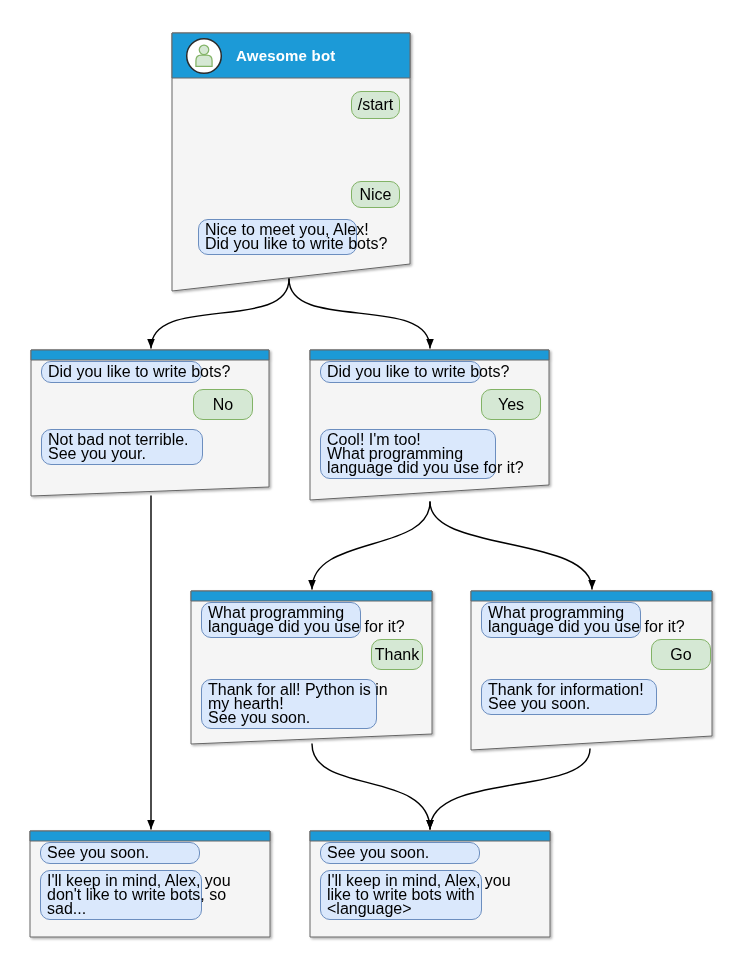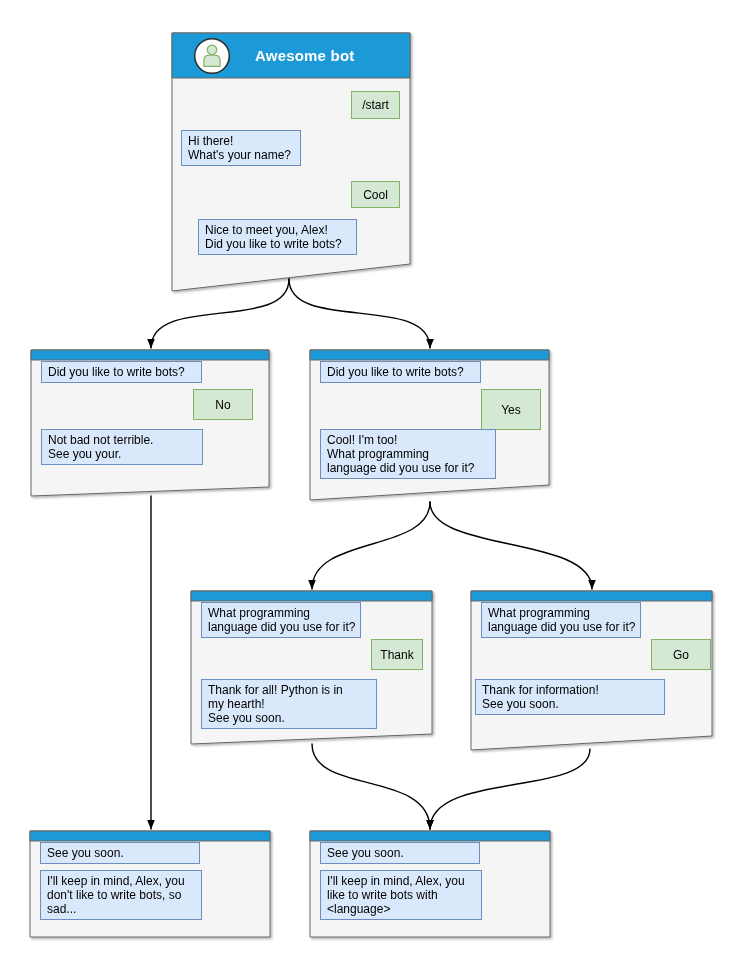--- a/index.html
+++ b/index.html
@@ -15,31 +15,31 @@
     --connector:#000000;
   }
   html,body{margin:0;padding:0;background:#ffffff;}
   .canvas{
     position:relative;width:743px;height:971px;background:#ffffff;
     font-family:"Liberation Sans",sans-serif;overflow:hidden;
   }
   .underlay{position:absolute;left:0;top:0;z-index:0;}
   .win{position:absolute;z-index:1;}
   .win-header{
-    position:absolute;left:12px;top:0;display:flex;align-items:center;
-    gap:24px;padding-left:9px;box-sizing:border-box;
+    position:absolute;left:4px;top:0;display:flex;align-items:center;
+    gap:13px;padding-left:9px;box-sizing:border-box;
   }
   .win-title{
     font-size:15px;font-weight:bold;color:var(--title-text);
     letter-spacing:.2px;
   }
   .bubble{
     position:absolute;box-sizing:border-box;
-    font-size:12px;line-height:14px;color:var(--text);
-    white-space:pre;border-radius:0;padding:3px 6px;
+    font-size:16px;line-height:14px;color:var(--text);
+    white-space:pre;border-radius:10px;padding:3px 6px;
   }
   .bubble.bot{background:var(--bot-bg);border:1px solid var(--bot-border);}
   .bubble.user{
     background:var(--user-bg);border:1px solid var(--user-border);
     display:flex;align-items:center;justify-content:center;padding:0 4px;
   }
 </style>
 </head>
 <body>
 
@@ -104,56 +104,54 @@
   <div class="win" style="left:172px;top:33px;width:238px;height:258px">
     <div class="win-header" style="width:238px;height:45px">
       <svg width="38" height="38" viewBox="0 0 40 40">
         <circle cx="20" cy="20" r="18.2" fill="#ffffff" stroke="#2b2b2b" stroke-width="1.6"></circle>
         <circle cx="20" cy="13.5" r="5" fill="#d5e8d4" stroke="#82b366" stroke-width="1.3"></circle>
         <path d="M11.5,31 L11.5,25 Q11.5,19 17,19 L23,19 Q28.5,19 28.5,25 L28.5,31 Z" fill="#d5e8d4" stroke="#82b366" stroke-width="1.3"></path>
       </svg>
       <span class="win-title">Awesome bot</span>
     </div>
     <div class="bubble user" style="left:179px;top:58px;width:49px;height:28px">/start</div>
-    <div class="bubble bot" style="left:9px;top:97px;width:120px">Hi there!
-What's your name?</div>
-    <div class="bubble user" style="left:179px;top:148px;width:49px;height:27px">Cool</div>
+    <div class="bubble user" style="left:179px;top:148px;width:49px;height:27px">Nice</div>
     <div class="bubble bot" style="left:26px;top:186px;width:159px">Nice to meet you, Alex!
 Did you like to write bots?</div>
   </div>
 
   <div class="win" style="left:31px;top:350px;width:238px;height:146px">
     <div class="bubble bot" style="left:10px;top:11px;width:161px">Did you like to write bots?</div>
     <div class="bubble user" style="left:162px;top:39px;width:60px;height:31px">No</div>
     <div class="bubble bot" style="left:10px;top:79px;width:162px">Not bad not terrible.
 See you your.</div>
   </div>
 
   <div class="win" style="left:310px;top:350px;width:239px;height:150px">
     <div class="bubble bot" style="left:10px;top:11px;width:161px">Did you like to write bots?</div>
-    <div class="bubble user" style="left:171px;top:39px;width:60px;height:41px">Yes</div>
+    <div class="bubble user" style="left:171px;top:39px;width:60px;height:31px">Yes</div>
     <div class="bubble bot" style="left:10px;top:79px;width:176px">Cool! I'm too!
 What programming
 language did you use for it?</div>
   </div>
 
   <div class="win" style="left:191px;top:591px;width:241px;height:153px">
     <div class="bubble bot" style="left:10px;top:11px;width:160px">What programming
 language did you use for it?</div>
     <div class="bubble user" style="left:180px;top:48px;width:52px;height:31px">Thank</div>
     <div class="bubble bot" style="left:10px;top:88px;width:176px">Thank for all! Python is in
 my hearth!
 See you soon.</div>
   </div>
 
   <div class="win" style="left:471px;top:591px;width:241px;height:159px">
     <div class="bubble bot" style="left:10px;top:11px;width:160px">What programming
 language did you use for it?</div>
     <div class="bubble user" style="left:180px;top:48px;width:60px;height:31px">Go</div>
-    <div class="bubble bot" style="left:4px;top:88px;width:190px">Thank for information!
+    <div class="bubble bot" style="left:10px;top:88px;width:176px">Thank for information!
 See you soon.</div>
   </div>
 
   <div class="win" style="left:30px;top:831px;width:240px;height:106px">
     <div class="bubble bot" style="left:10px;top:11px;width:160px">See you soon.</div>
     <div class="bubble bot" style="left:10px;top:39px;width:162px">I'll keep in mind, Alex, you
 don't like to write bots, so
 sad...</div>
   </div>
 

